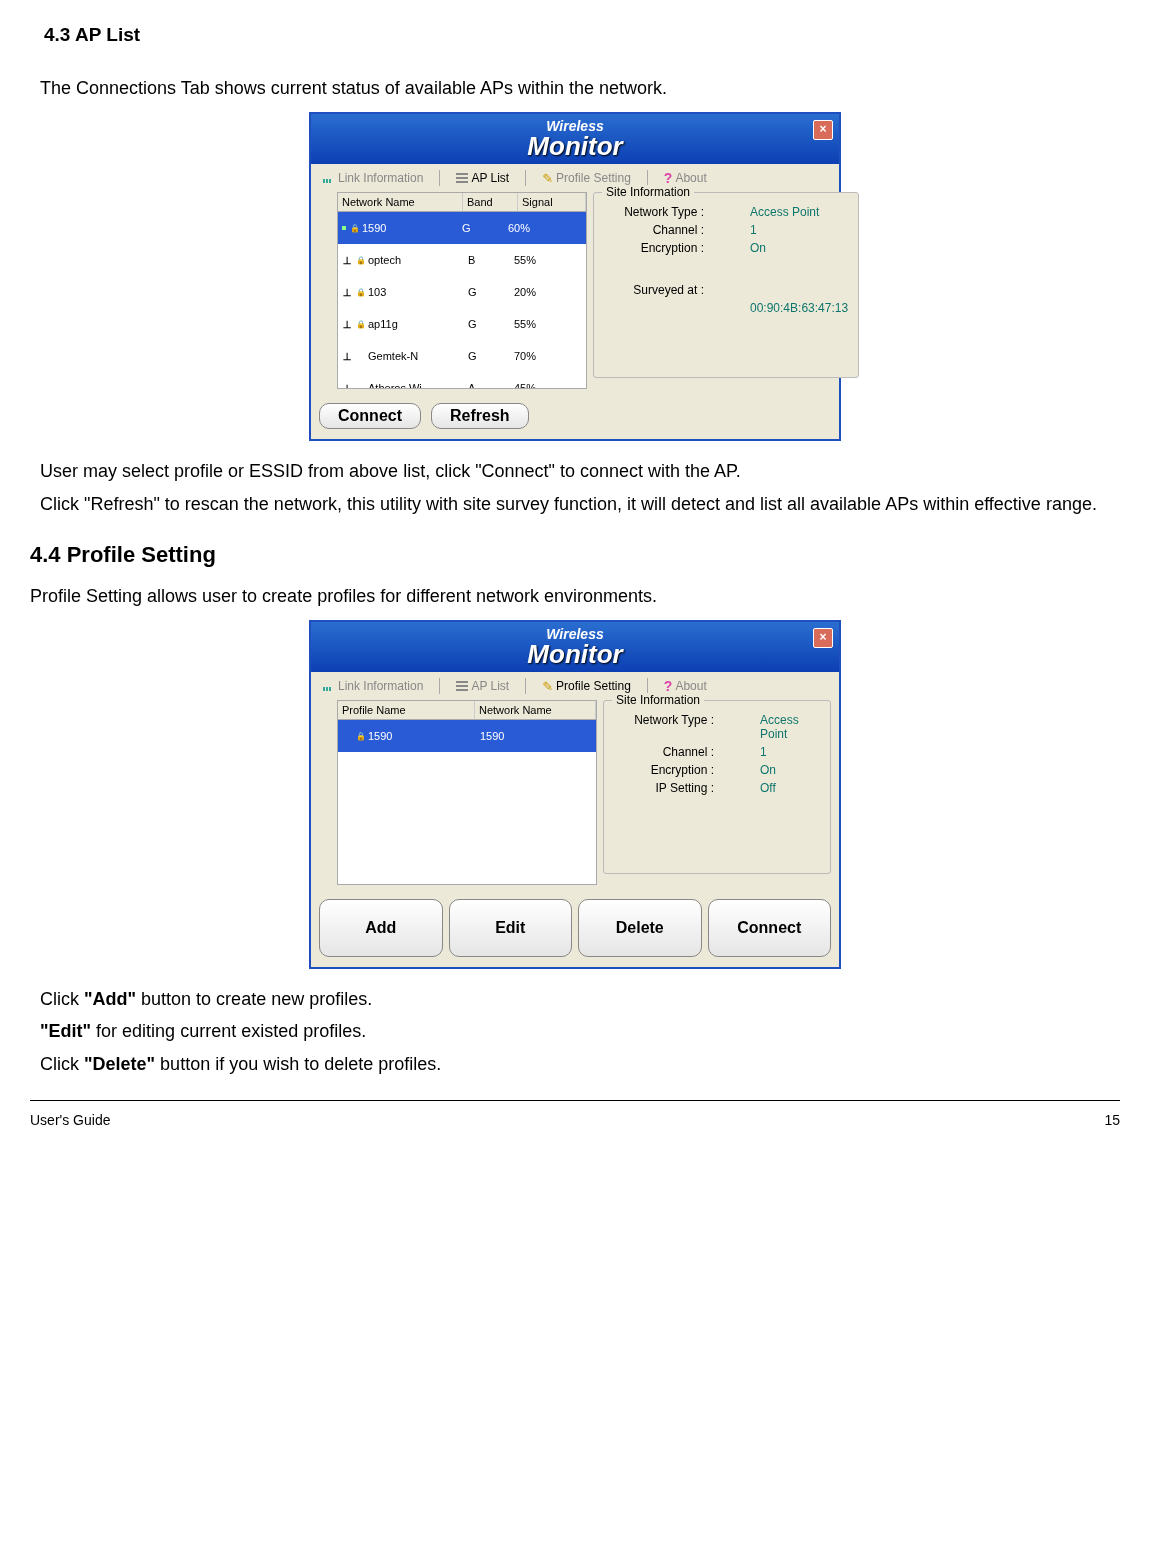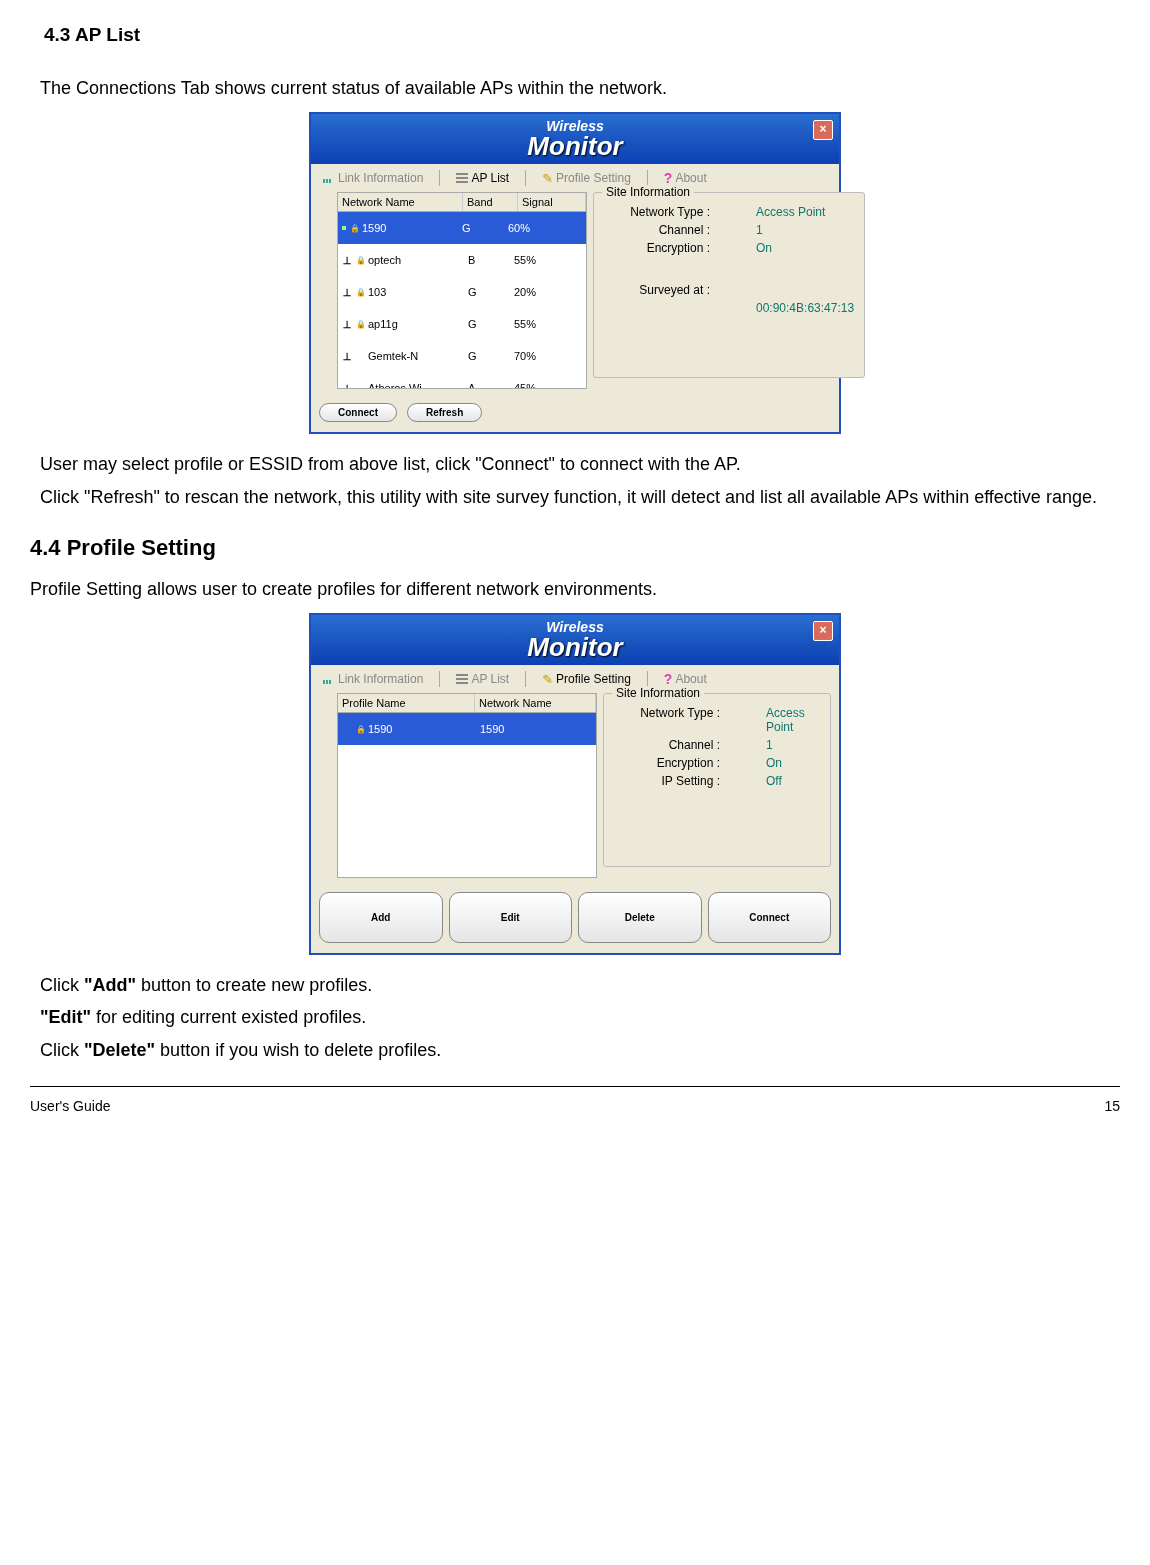--- a/index.html
+++ b/index.html
@@ -69,42 +69,42 @@
   .row.sel .sig-icon { background: radial-gradient(circle, #8f8 40%, transparent 41%); }
   .row .c-name { flex: 0 0 100px; overflow: hidden; white-space: nowrap; }
   .row .c-band { flex: 0 0 46px; }
   .row .c-sig { flex: 0 0 46px; }
   .row .c-prof { flex: 0 0 112px; overflow:hidden; }
   .row .c-net { flex: 1; }
   .right-pane { flex: 1; }
   .fieldset {
     border: 1px solid #bbb;
     border-radius: 3px;
-    padding: 8px 10px 10px 6px;
+    padding: 8px 10px 10px 0;
     position: relative;
     height: 186px;
     box-sizing: border-box;
     background: #ece9d8;
   }
   .fieldset.shorter { height: 174px; }
   .fieldset .legend {
     position: absolute; top: -8px; left: 8px;
     background: #ece9d8; padding: 0 4px; font-size: 12px;
   }
   .info-line { display: flex; font-size: 12px; margin: 4px 0; }
   .info-line .lbl { flex: 0 0 110px; text-align: right; padding-right: 6px; }
   .info-line .val { color: #0f766e; margin-left: 40px; }
   .btn-row { padding: 6px 8px 10px 8px; display: flex; gap: 10px; }
   .btn-row.full { justify-content: space-between; gap: 6px; }
   .xp-btn {
     background: linear-gradient(to bottom, #fff, #e5e5e5);
     border: 1px solid #888;
     border-radius: 10px;
     padding: 3px 18px;
-    font-size: 10px;
+    font-size: 16px;
     font-weight: bold;
     font-family: Tahoma, Arial, sans-serif;
     cursor: pointer;
   }
   .btn-row.full .xp-btn { flex: 1; padding: 19px 0; }
   hr.footer-rule { margin-top: 24px; border: none; border-top: 1px solid #000; }
   .footer { display: flex; justify-content: space-between; font-size: 14px; padding-top: 2px; }
 </style>
 </head>
 <body>

